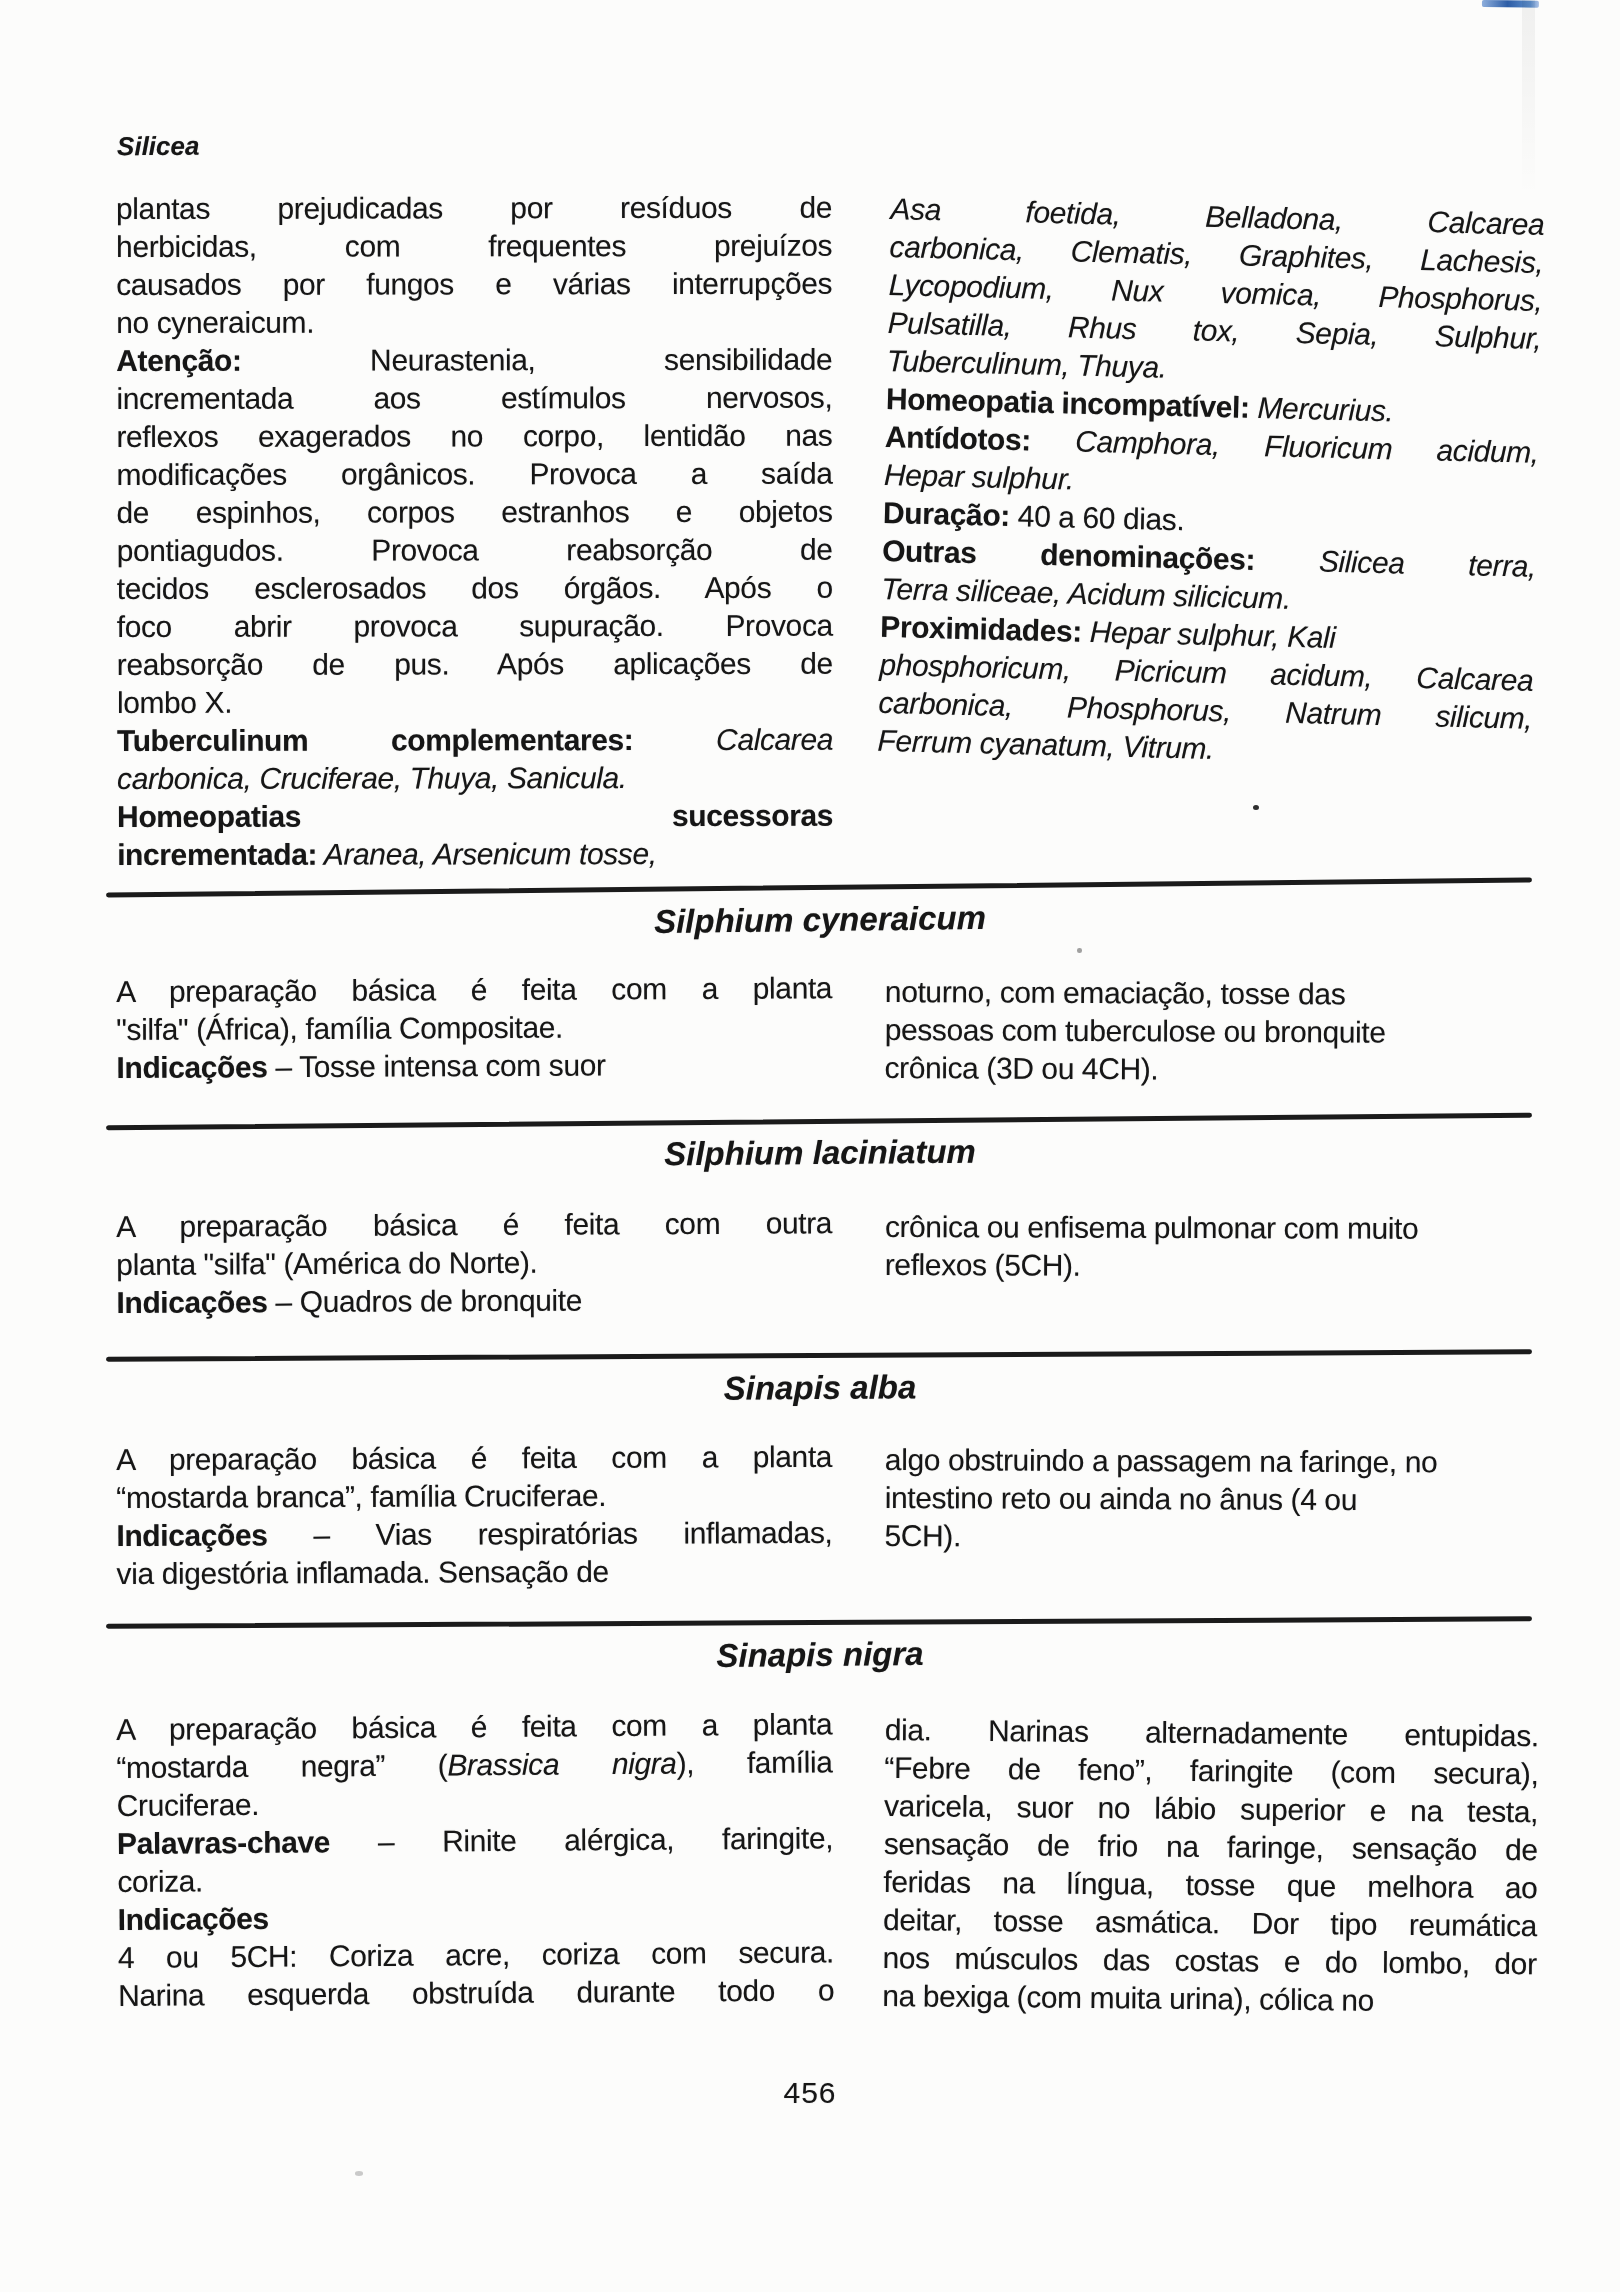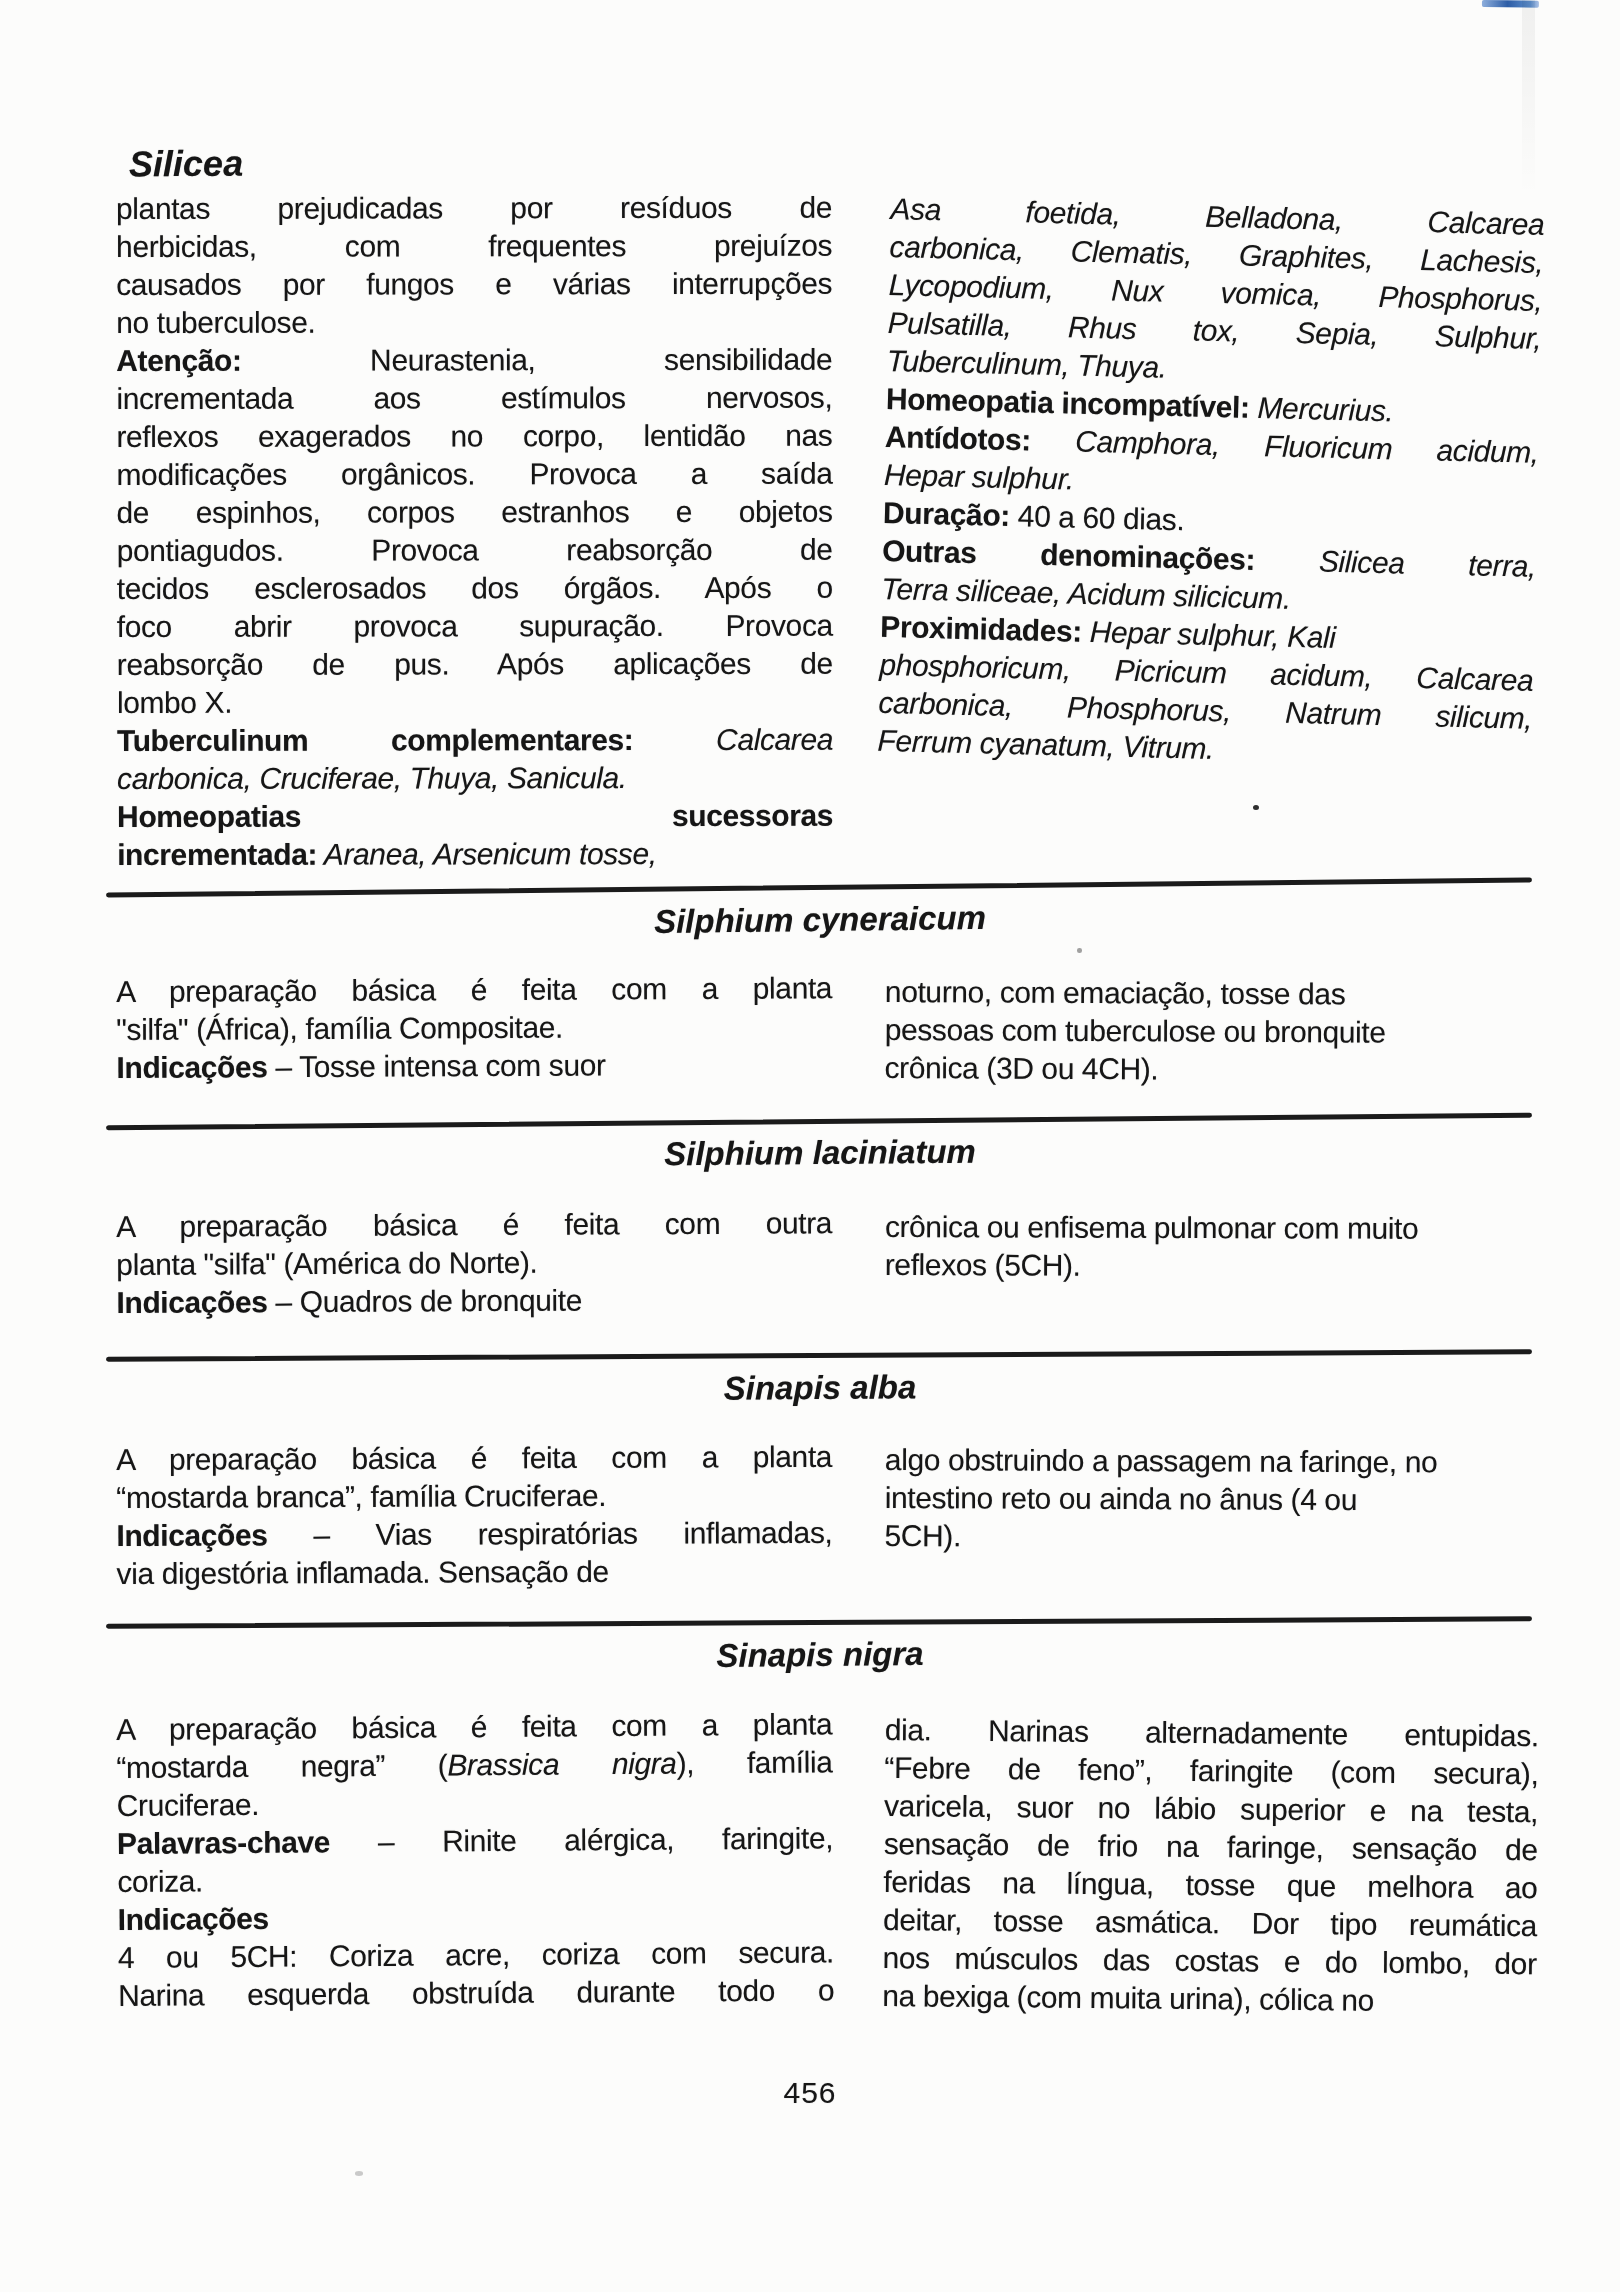--- a/index.html
+++ b/index.html
@@ -21,22 +21,22 @@
     text-align:justify;text-align-last:justify;
     text-shadow:0 0 0.9px rgba(25,25,25,.35);
     white-space:normal;
   }
   .ln.end{text-align-last:left;}
   .r-n{font-style:normal;font-weight:normal;}
   .r-b{font-weight:bold;}
   .r-i{font-style:italic;}
 
   .article-title{
-    position:absolute;left:117px;top:131px;margin:12px;
-    font-size:36px;font-weight:bold;font-style:italic;
+    position:absolute;left:117px;top:131px;margin:0;
+    font-size:26px;font-weight:bold;font-style:italic;
     letter-spacing:0;transform:rotate(-0.4deg);
     text-shadow:0 0 0.9px rgba(25,25,25,.4);
   }
   .section-title{
     position:absolute;left:116px;width:1408px;margin:0;
     text-align:center;font-size:33px;font-weight:bold;font-style:italic;
     text-shadow:0 0 0.9px rgba(25,25,25,.4);
   }
   .rule{
     position:absolute;left:106px;width:1426px;height:4.5px;
@@ -69,21 +69,21 @@
 
   <div class="blue-mark"></div>
   <div class="edge-shade"></div>
 
   <h1 class="article-title">Silicea</h1>
 
   <div class="col col-left" style="top:190px;transform:rotate(-0.1deg);">
       <div class="ln"><span class="r-n">plantas prejudicadas por resíduos de</span></div>
       <div class="ln"><span class="r-n">herbicidas, com frequentes prejuízos</span></div>
       <div class="ln"><span class="r-n">causados por fungos e várias interrupções</span></div>
-      <div class="ln end"><span class="r-n">no tuberculose.</span></div>
+      <div class="ln end"><span class="r-n">no cyneraicum.</span></div>
       <div class="ln"><span class="r-b">Atenção:</span><span class="r-n"> Neurastenia, sensibilidade</span></div>
       <div class="ln"><span class="r-n">incrementada aos estímulos nervosos,</span></div>
       <div class="ln"><span class="r-n">reflexos exagerados no corpo, lentidão nas</span></div>
       <div class="ln"><span class="r-n">modificações orgânicos. Provoca a saída</span></div>
       <div class="ln"><span class="r-n">de espinhos, corpos estranhos e objetos</span></div>
       <div class="ln"><span class="r-n">pontiagudos. Provoca reabsorção de</span></div>
       <div class="ln"><span class="r-n">tecidos esclerosados dos órgãos. Após o</span></div>
       <div class="ln"><span class="r-n">foco abrir provoca supuração. Provoca</span></div>
       <div class="ln"><span class="r-n">reabsorção de pus. Após aplicações de</span></div>
       <div class="ln end"><span class="r-n">lombo X.</span></div>

